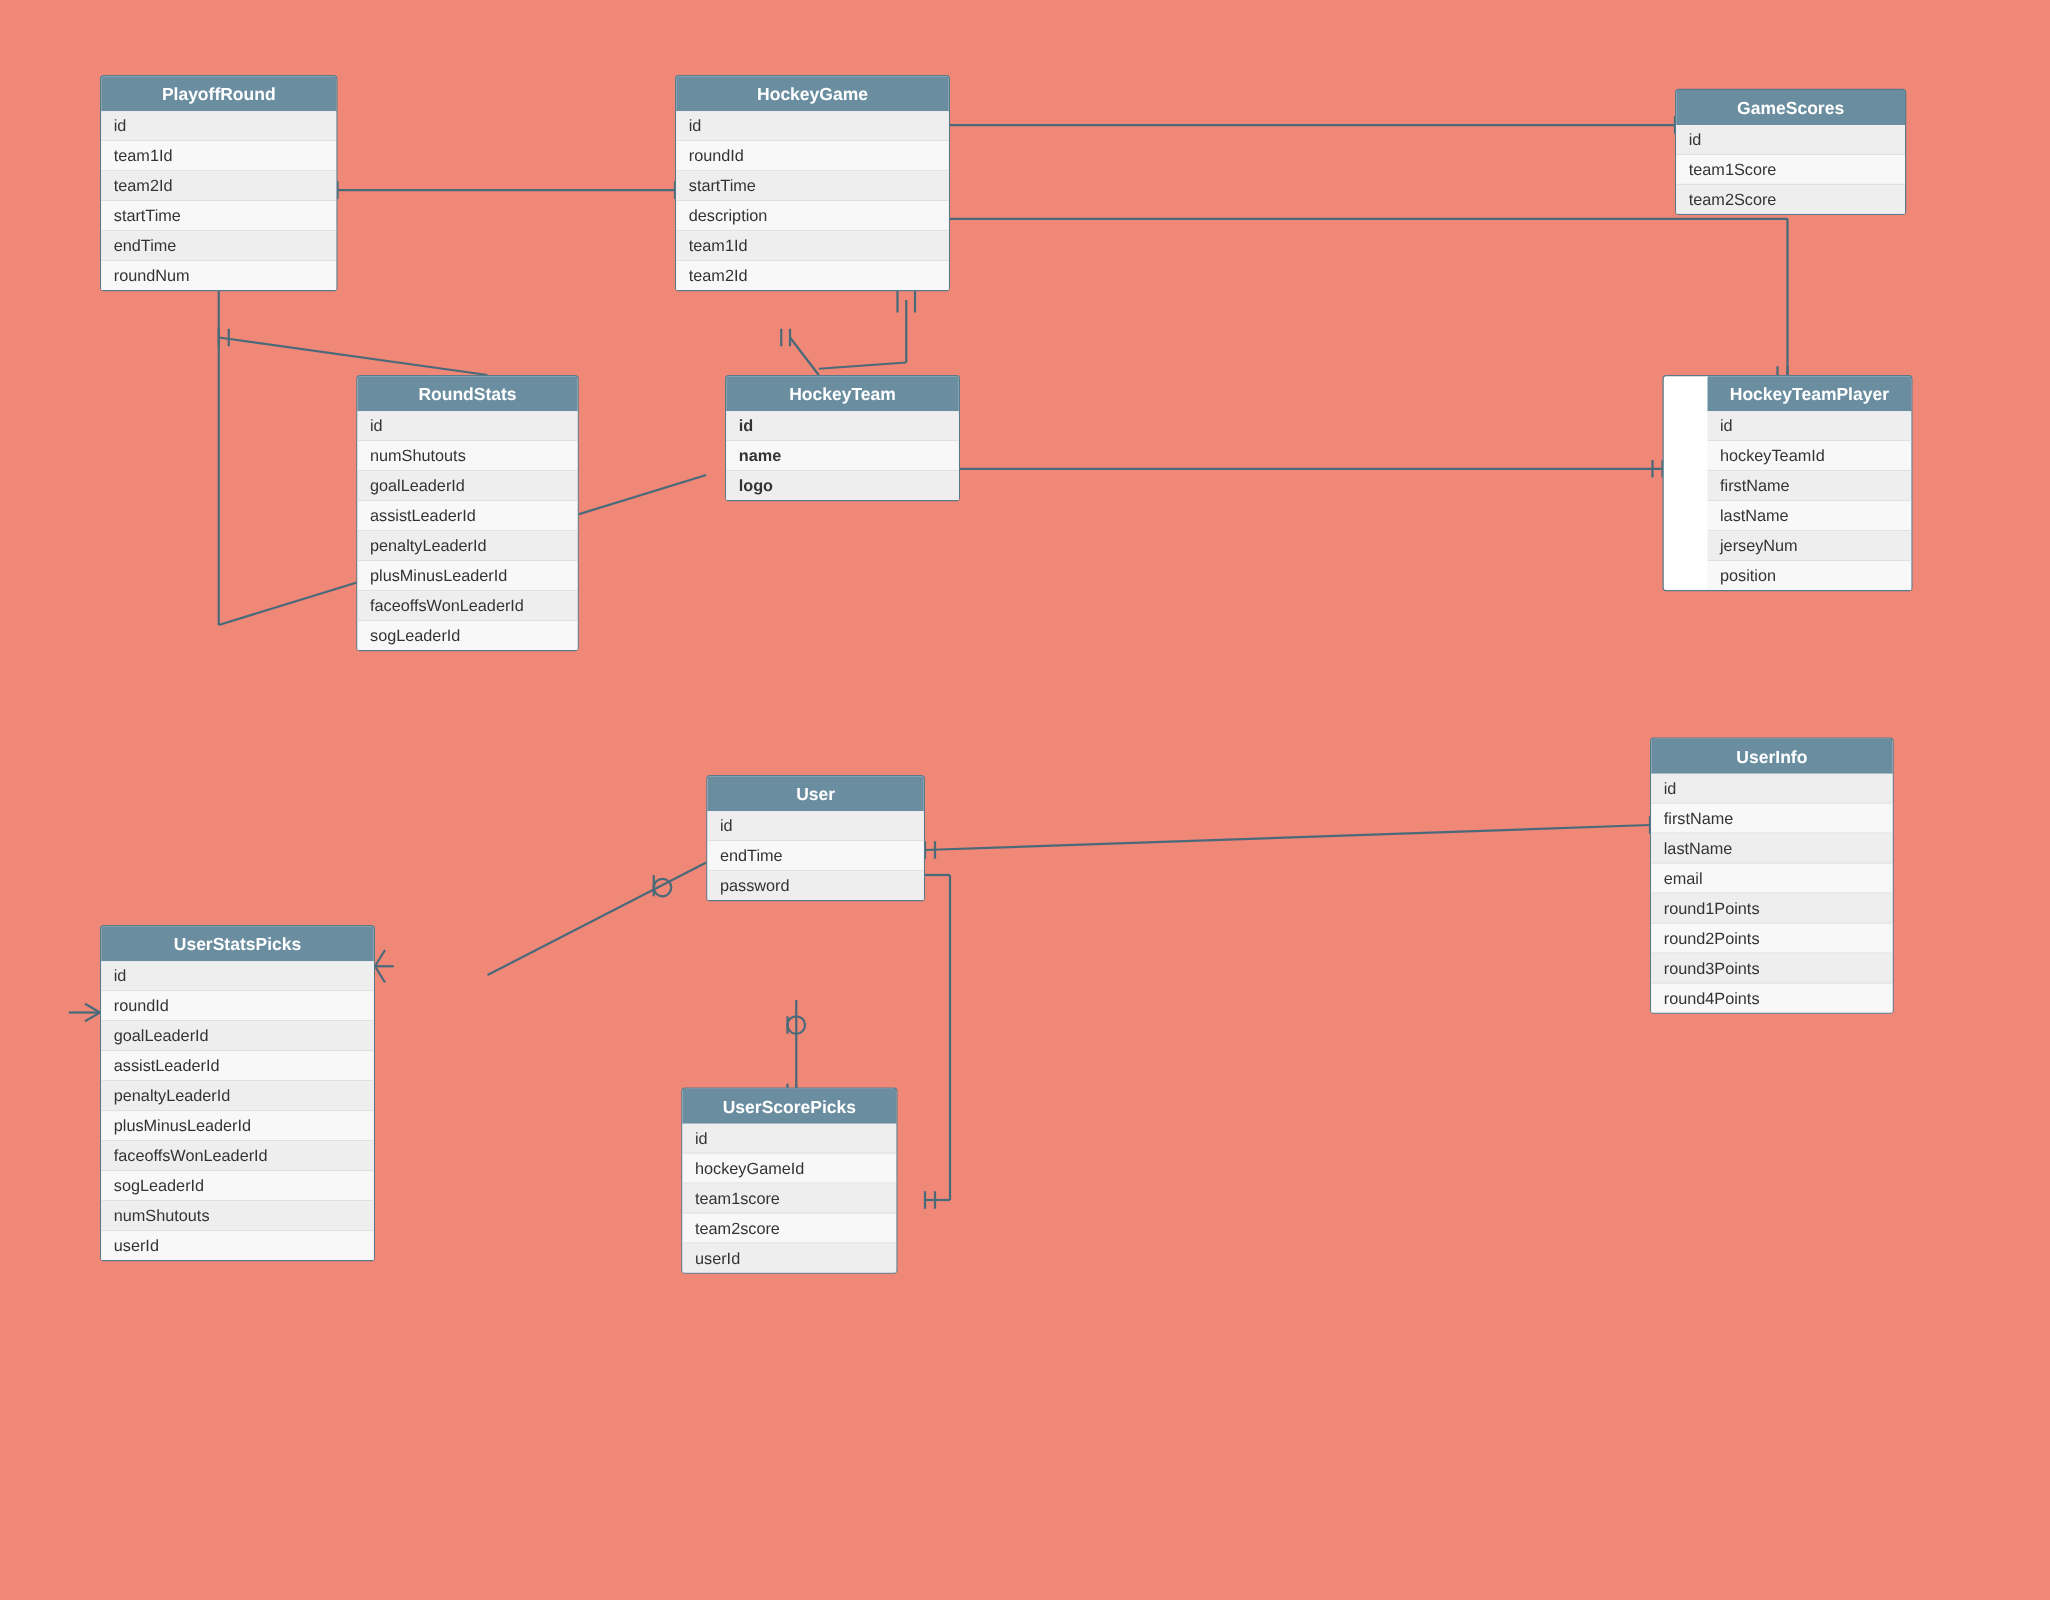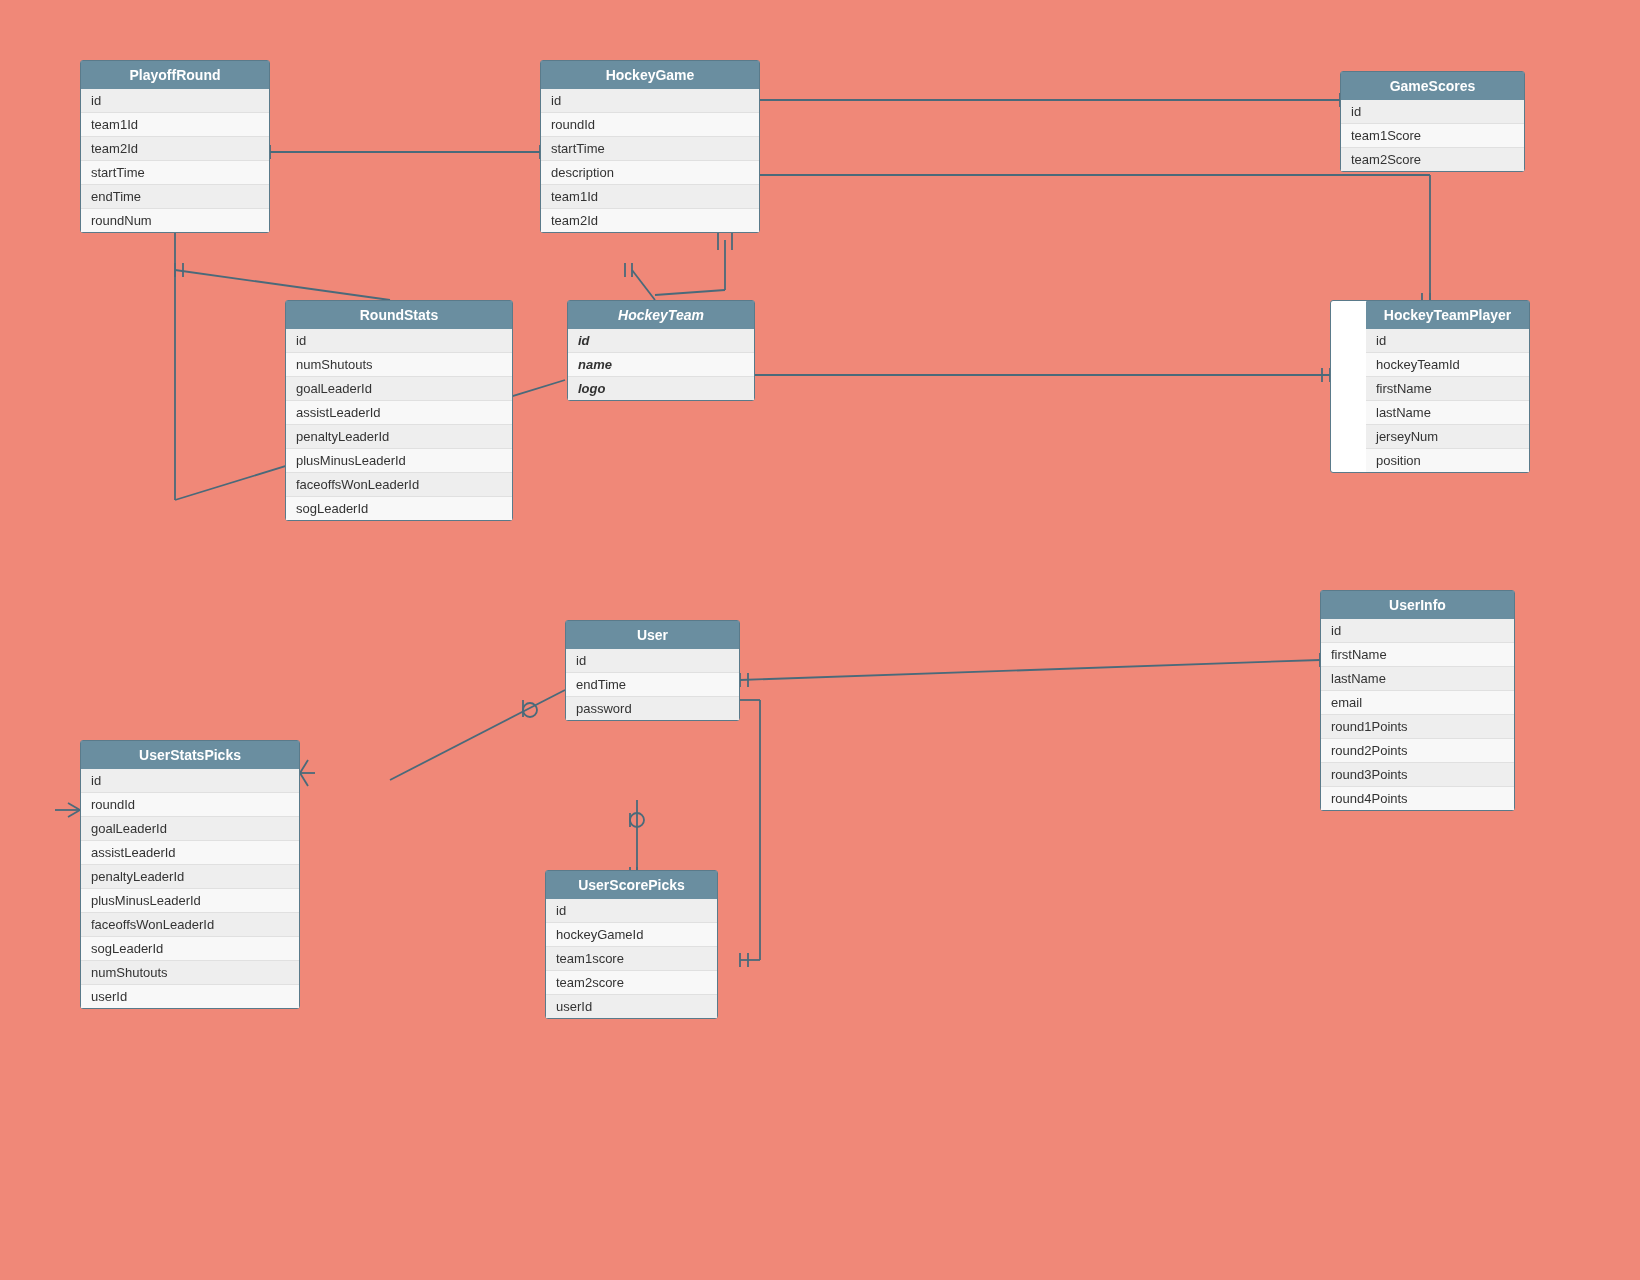--- a/index.html
+++ b/index.html
@@ -167,32 +167,32 @@
       <div class="entity-row">description</div>
       <div class="entity-row">team1Id</div>
       <div class="entity-row">team2Id</div>
     </div>
     <div class="entity" style="left: 1340px; top: 60px; width: 185px; margin-top: 11px;">
       <div class="entity-header">GameScores</div>
       <div class="entity-row">id</div>
       <div class="entity-row">team1Score</div>
       <div class="entity-row">team2Score</div>
     </div>
-    <div class="entity" style="left: 285px; top: 300px; width: 228px;">
+    <div class="entity" style="left: 285px; top: 300px; width: 178px;">
       <div class="entity-header">RoundStats</div>
       <div class="entity-row">id</div>
       <div class="entity-row">numShutouts</div>
       <div class="entity-row">goalLeaderId</div>
       <div class="entity-row">assistLeaderId</div>
       <div class="entity-row">penaltyLeaderId</div>
       <div class="entity-row">plusMinusLeaderId</div>
       <div class="entity-row">faceoffsWonLeaderId</div>
       <div class="entity-row">sogLeaderId</div>
     </div>
-    <div class="entity" style="left: 567px; top: 300px; width: 188px; font-style: italic;">
+    <div class="entity" style="left: 580px; top: 300px; width: 188px;">
       <div class="entity-header">HockeyTeam</div>
       <div class="entity-row bold-row">id</div>
       <div class="entity-row bold-row">name</div>
       <div class="entity-row bold-row">logo</div>
     </div>
     <div class="entity" style="left: 1330px; top: 300px; width: 200px; padding-left: 35px;">
       <div class="entity-header">HockeyTeamPlayer</div>
       <div class="entity-row">id</div>
       <div class="entity-row">hockeyTeamId</div>
       <div class="entity-row">firstName</div>

